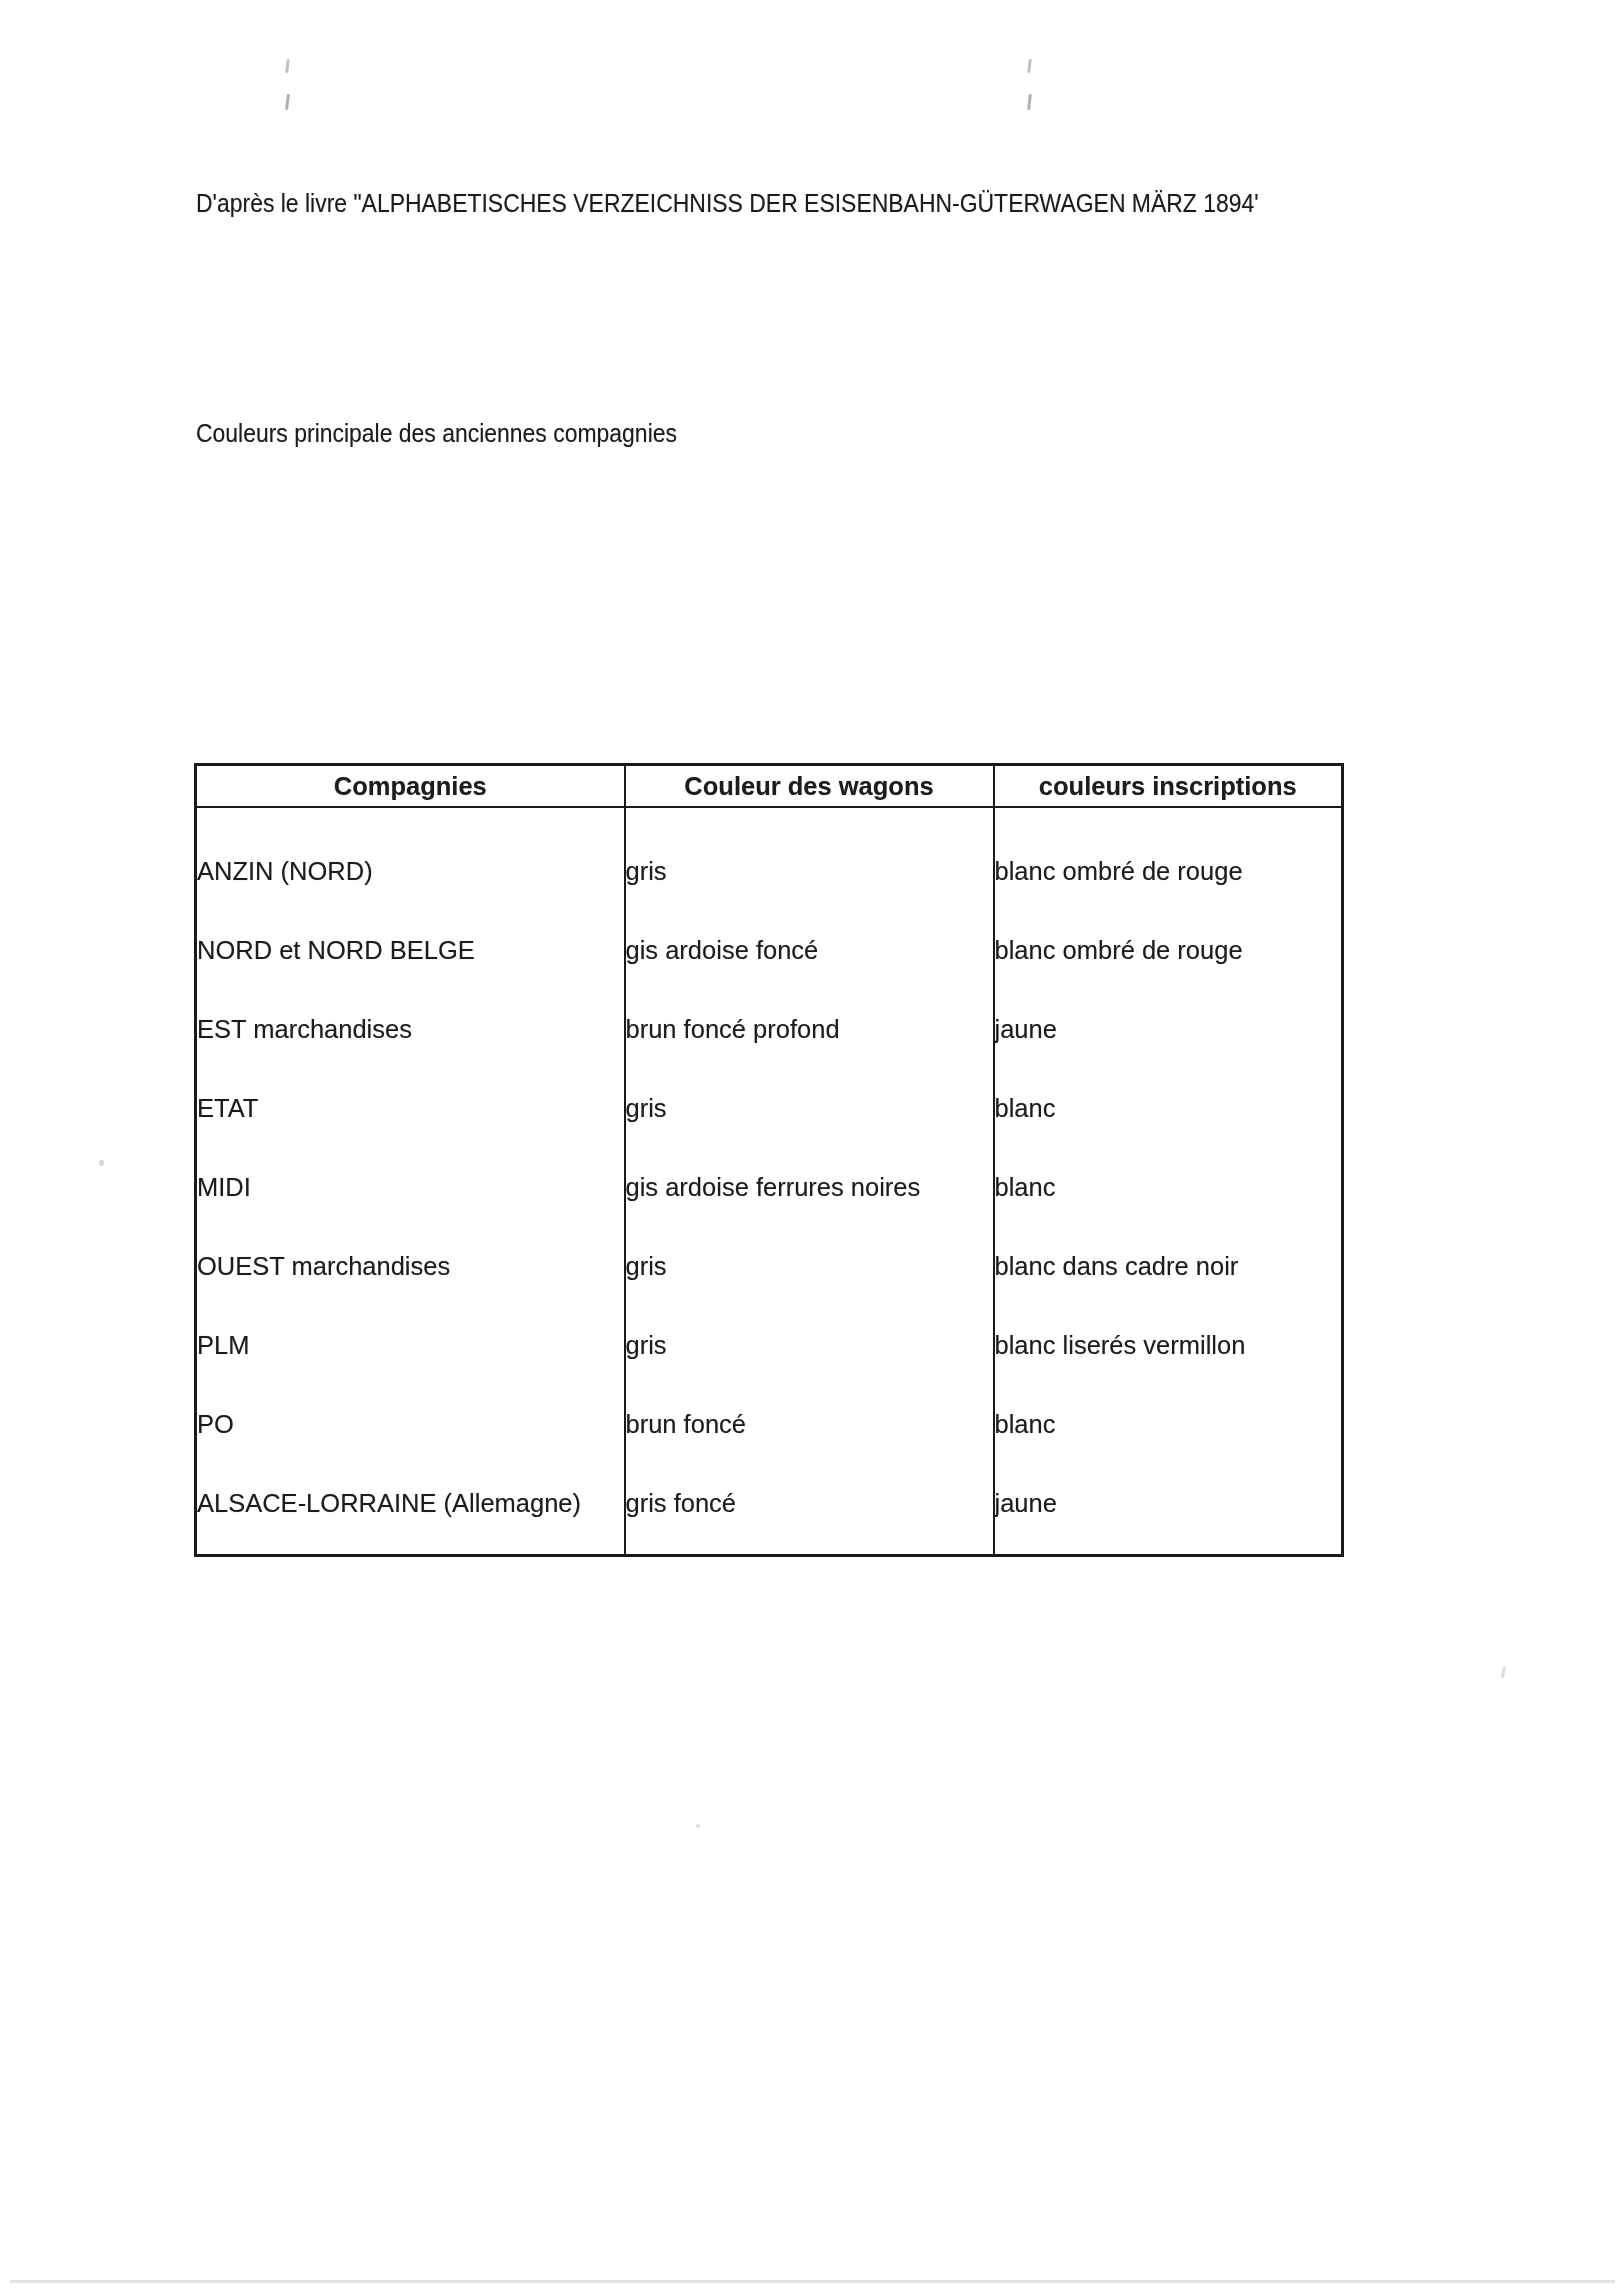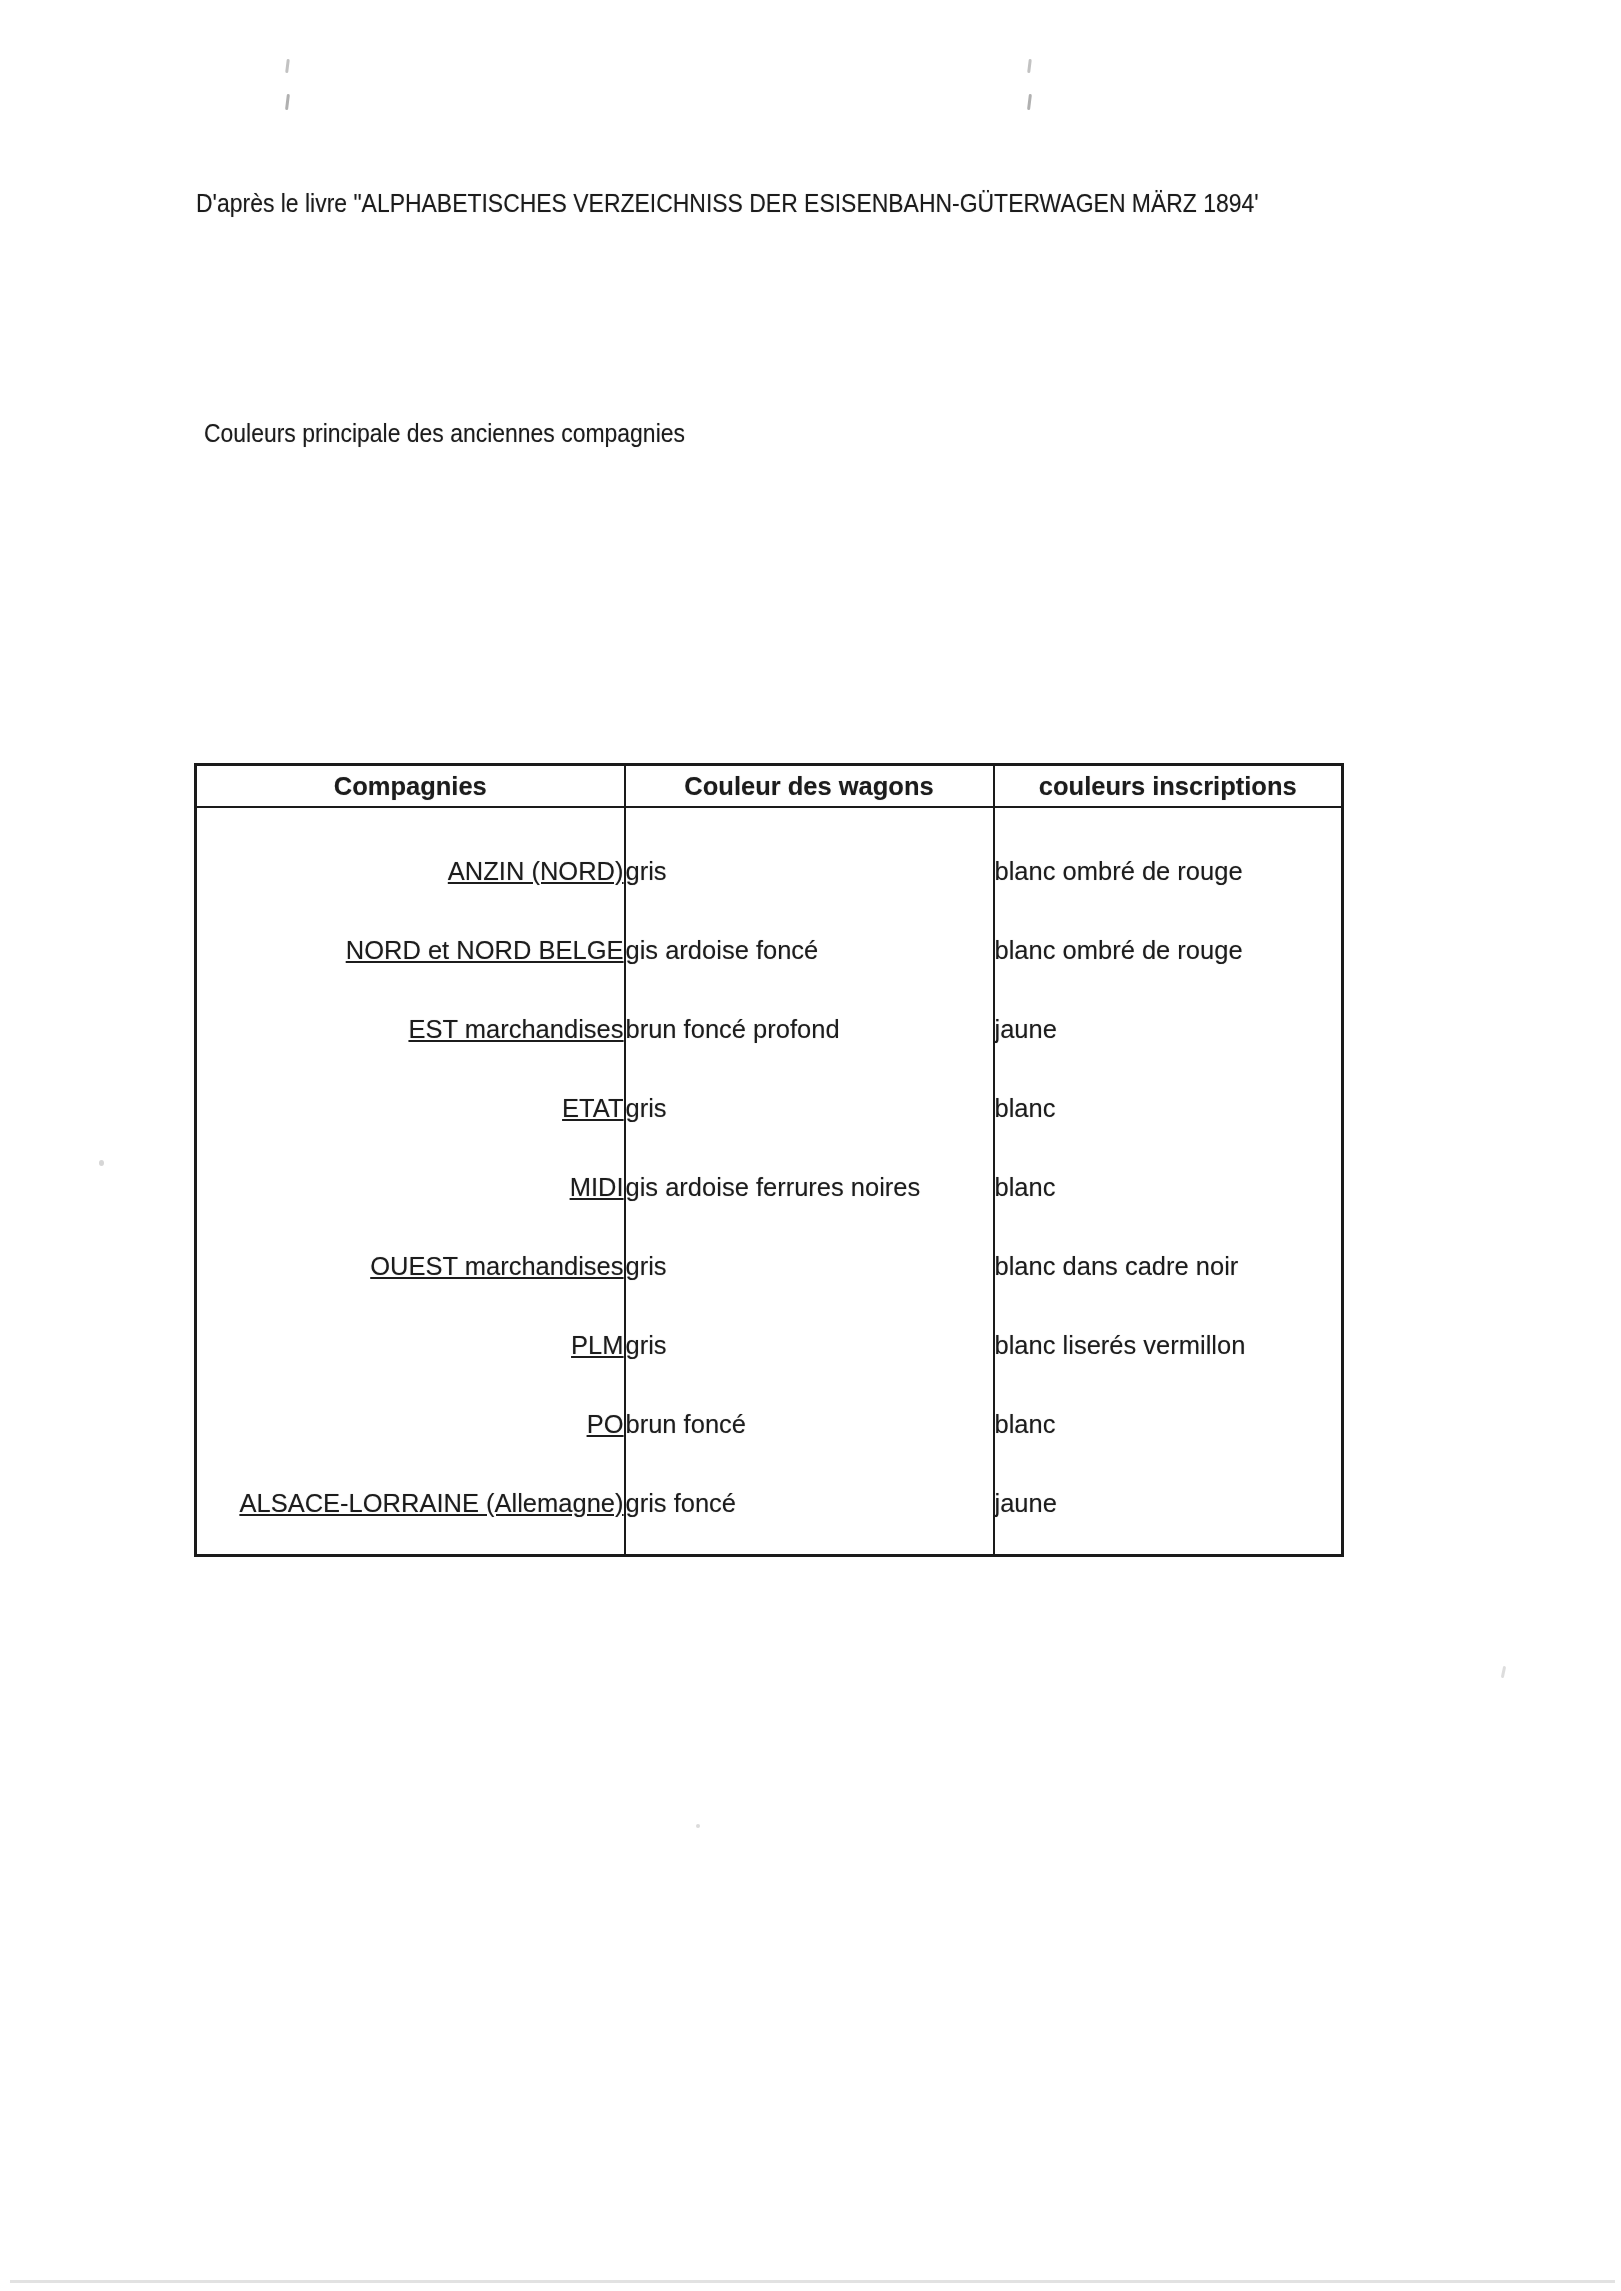--- a/index.html
+++ b/index.html
@@ -26,21 +26,21 @@
     position: absolute;
     left: 196px;
     top: 182px;
     font-size: 25.5px;
     line-height: 42px;
     color: #1c1c1c;
     text-shadow: 0 0 1px rgba(30,30,30,0.35);
   }
   .section-title {
     position: absolute;
-    left: 204px;
+    left: 196px;
     top: 412px;
     font-size: 25.5px;
     line-height: 42px;
     color: #1c1c1c;
     text-shadow: 0 0 1px rgba(30,30,30,0.35);
   }
   table.colors-table {
     position: absolute;
     left: 194px;
     top: 763px;
@@ -68,21 +68,21 @@
     border-top: none;
     border-bottom: none;
     padding: 0;
     vertical-align: middle;
     white-space: nowrap;
     text-shadow: 0 0 1px rgba(30,30,30,0.35);
   }
   table.colors-table tr.data-row { height: 79px; }
   table.colors-table tr.spacer-top { height: 24.5px; }
   table.colors-table tr.spacer-bottom { height: 12.7px; }
-  td.col-compagnie { text-align: right; padding-left: 4.9px; text-decoration: underline; }
+  td.col-compagnie { text-align: left; padding-left: 4.9px; }
   td.col-wagons, td.col-inscriptions { text-align: left; }
   .scan-tick {
     position: absolute;
     width: 2.9px;
     background: #8f8f8f;
     border-radius: 2px;
     transform: rotate(7deg);
   }
   .scan-speck {
     position: absolute;

